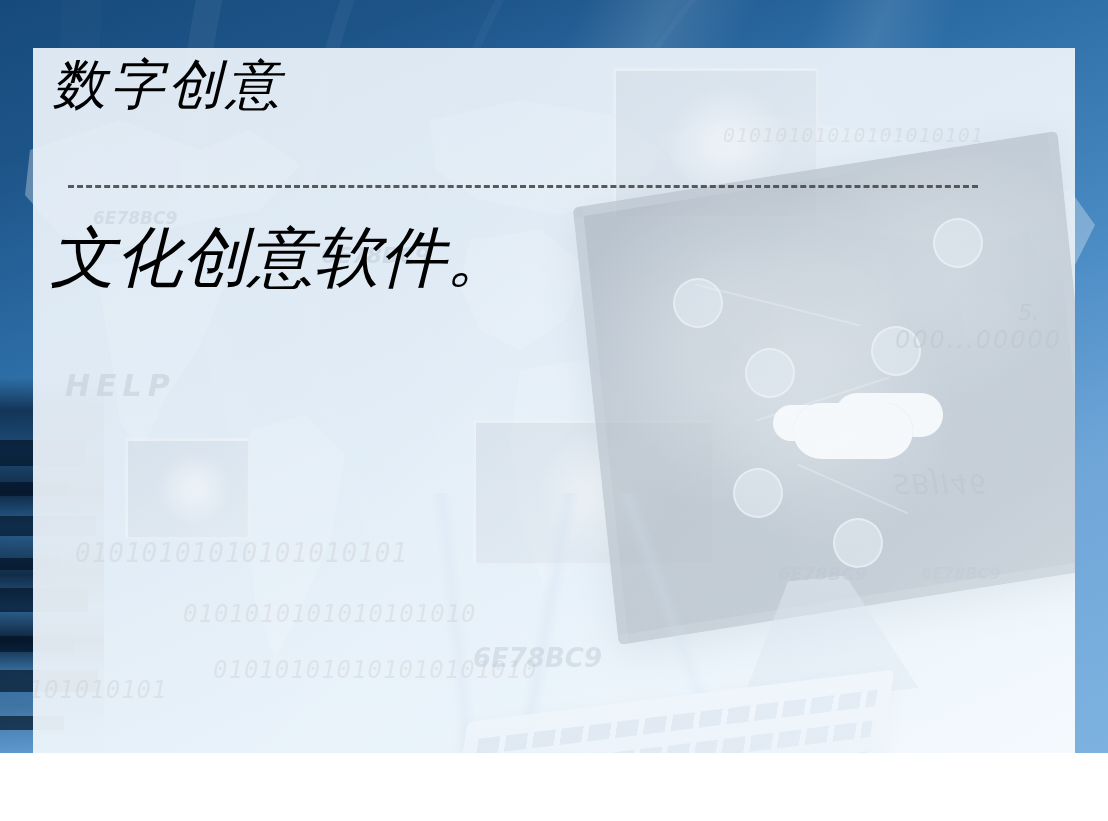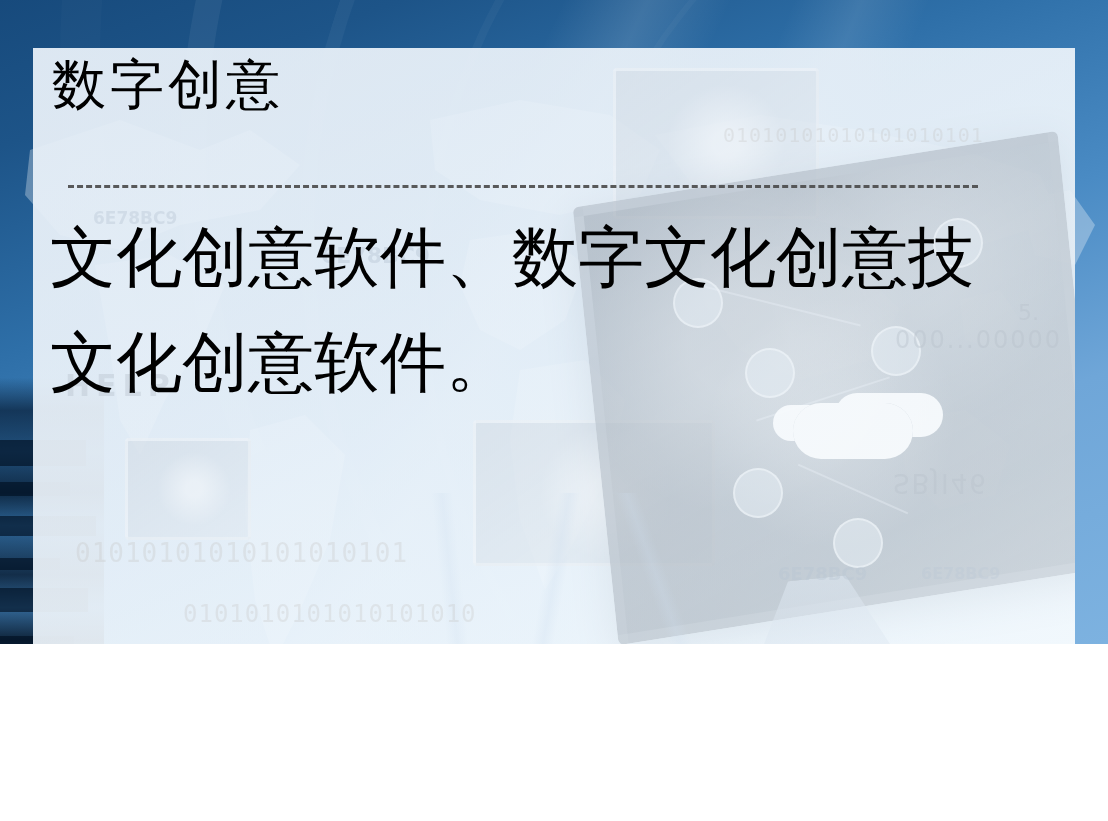--- a/index.html
+++ b/index.html
@@ -7,23 +7,24 @@
     padding: 0;
     background: #ffffff;
   }
   body {
     font-family: "DejaVu Sans", "Liberation Sans", sans-serif;
   }
 
   #slide {
     position: relative;
     width: 1108px;
-    height: 644px;
+    height: 753px;
     overflow: hidden;
     background: #fca5a5;
+    font-style: italic;
   }
 
   
   .bg-base {
     position: absolute;
     inset: 0;
     background:
       linear-gradient(160deg,
         #174a7c 0%,
         #1d5488 14%,
@@ -376,18 +377,17 @@
     <div class="panel-wash"></div>
   </div>
 
   <div class="content">
 
     <div class="slide-title">数字创意</div>
 
     <div class="divider"></div>
 
     <div class="body-text">
-      <div class="body-line">文化创意软件、数字文化创意技</div>
       <div class="body-line">文化创意软件。</div>
     </div>
 
   </div>
 </div>
 
 </body></html>

